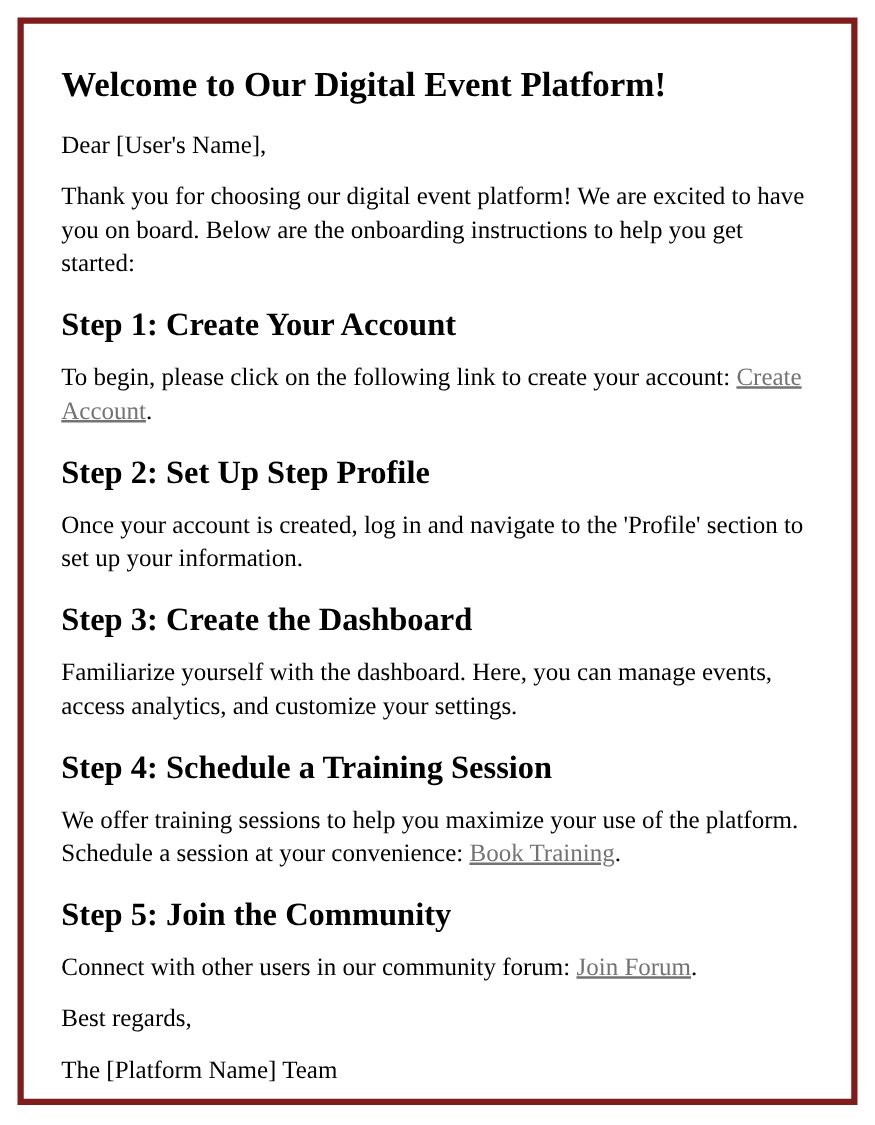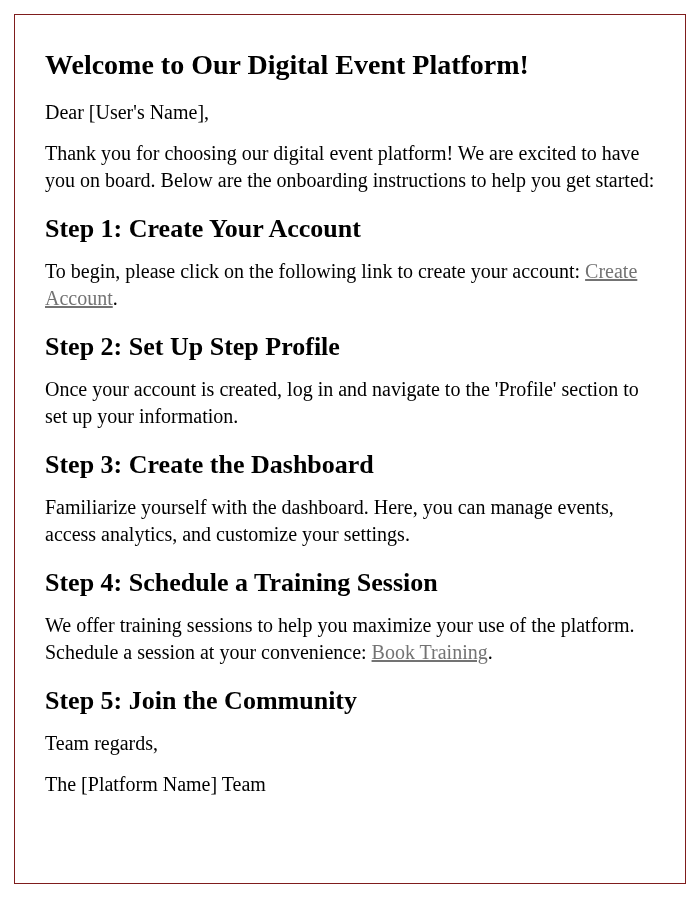--- a/index.html
+++ b/index.html
@@ -7,21 +7,21 @@
     }
     body {
       margin: 0;
       padding: 0;
       font-family: "Times New Roman", Times, serif;
       background: #ffffff;
       width: 700px;
       height: 900px;
     }
     .page {
-      border: 1px solid #7f1d1d;
+      border: 5px solid #7f1d1d;
       margin: 14px;
       padding: 20px 30px 43px 30px;
       height: 870px;
     }
     h1 {
       font-size: 28px;
       font-weight: bold;
       margin: 14px 0 18px 0;
     }
     h2 {
@@ -61,19 +61,22 @@
 
   <h2>Step 3: Create the Dashboard</h2>
   <p>Familiarize yourself with the dashboard. Here, you can manage events, access analytics, and customize your settings.</p>
 
   <h2>Step 4: Schedule a Training Session</h2>
   <p>
     <span>We offer training sessions to help you maximize your use of the platform. Schedule a session at your convenience: </span><a>Book Training</a><span>.</span>
   </p>
 
   <h2>Step 5: Join the Community</h2>
+  <p>
+    <span>Connect with other users in our community forum: </span><a>Join Forum</a><span>.</span>
+  </p>
 
 
-  <p>Team regards,</p>
+  <p>Best regards,</p>
 
   <p>The [Platform Name] Team</p>
 
 </div>
 
 </body></html>

